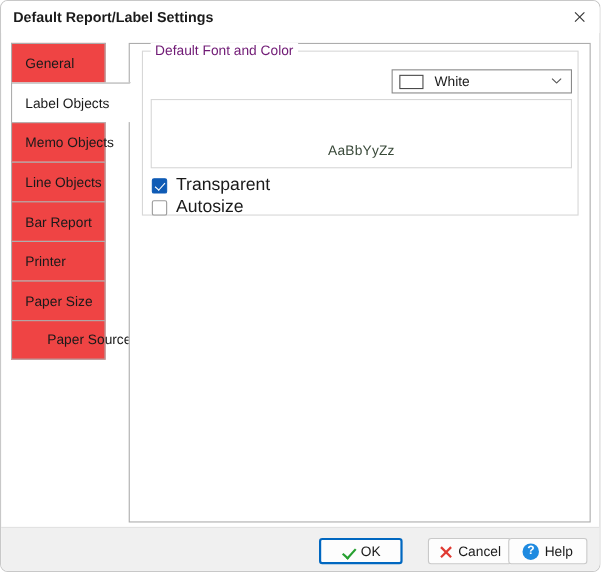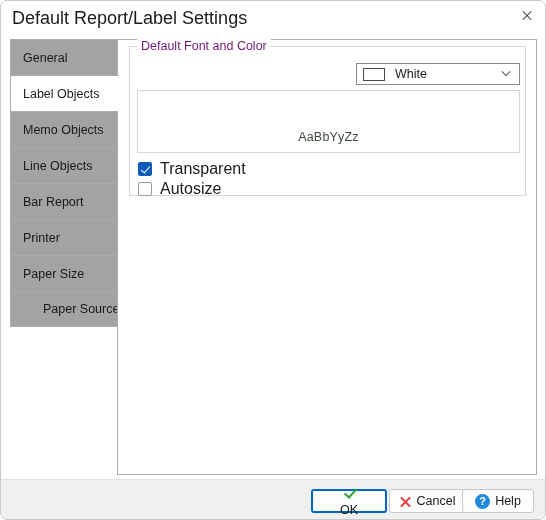--- a/index.html
+++ b/index.html
@@ -34,23 +34,24 @@
     left: 0; top: 0;
     width: 546px;
     height: 29px;
     background: #ffffff;
     box-sizing: border-box;
   }
   .titlebar-text {
     position: absolute;
     left: 11px;
     top: 7px;
-    font-size: 18px;
-    color: #1a1a1a;
-    white-space: nowrap;
+    font-size: 13px;
+    color: #1a1a1a;
+    white-space: nowrap;
+    font-weight: bold;
   }
   .close-btn {
     position: absolute;
     right: 0;
     top: 0;
     width: 40px;
     height: 29px;
     display: flex;
     align-items: center;
     justify-content: center;
@@ -74,23 +75,23 @@
   
   .tabstrip {
     position: absolute;
     left: 9px;
     top: 38px;
     width: 108px;
   }
   .tab {
     position: relative;
     box-sizing: border-box;
-    width: 108px;
+    width: 86px;
     height: 36px;
-    background: #a3a3a3;
+    background: #ef4444;
     border: 1px solid #adadad;
     border-bottom: none;
     display: flex;
     align-items: center;
     padding-left: 12px;
     font-size: 12.5px;
     color: #1a1a1a;
     cursor: default;
     white-space: nowrap;
   }
@@ -276,21 +277,21 @@
     box-sizing: border-box;
     display: flex;
     align-items: center;
     justify-content: center;
     gap: 5px;
     font-size: 12.5px;
     color: #1a1a1a;
     cursor: default;
     white-space: nowrap;
   }
-  .btn-ok     { left: 310px; width: 76px; border: 2px solid #0067c0; flex-direction: column; }
+  .btn-ok     { left: 289px; width: 76px; border: 2px solid #0067c0; }
   .btn-cancel { left: 388px; width: 76px; }
   .btn-help   { left: 461px; width: 72px; }
 
   .ico-check {
     width: 13px; height: 13px;
     position: relative;
     flex: none;
   }
   .ico-check:after {
     content: "";

